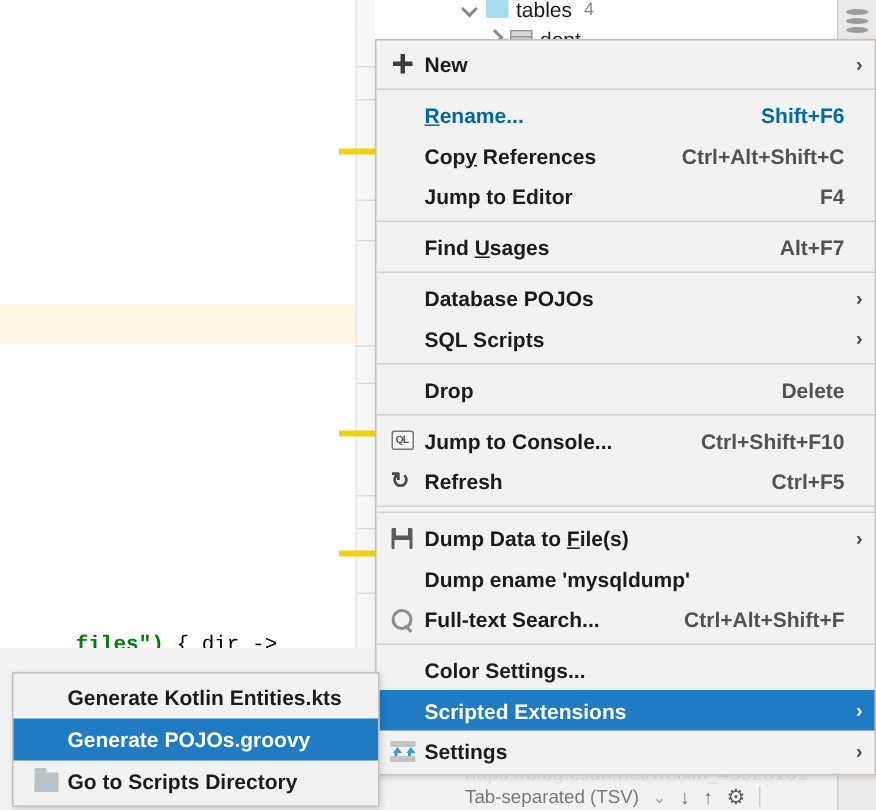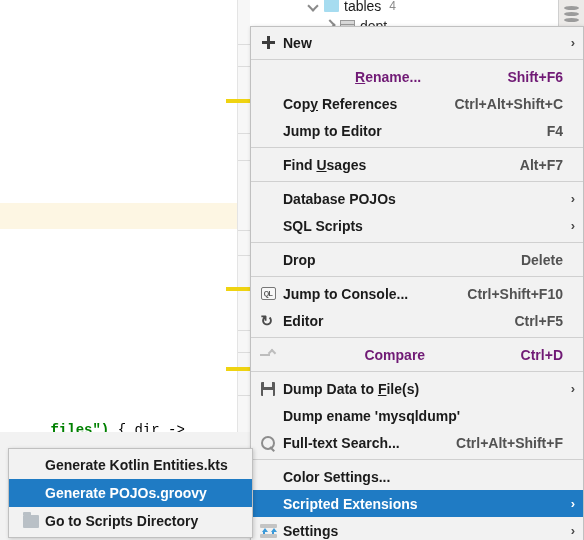--- a/index.html
+++ b/index.html
@@ -116,21 +116,21 @@
     height: 27px; padding: 0 8px 0 6px;
     white-space: nowrap;
     font-weight: bold;
   }
   .mi .ic { width: 22px; flex:none; display:flex; align-items:center; justify-content:center; }
   .mi .lb { flex: 1 1 auto; padding-left: 4px; }
   .mi .ac { color:#525252; font-size: 14px; padding-left:14px; }
   .mi .arr {
     width: 12px; flex:none; text-align:right; color:#4a4a4a; font-size:13px;
   }
-  .mi.disabled .lb, .mi.disabled .ac { color:#701a75;text-align:center; }
+  .mi.disabled .lb, .mi.disabled .ac { color:#0369a1; }
   .mi.sel { background:#1f7bc4; }
   .mi.sel .lb, .mi.sel .ac, .mi.sel .arr { color:#ffffff; }
   .sep { height: 1px; background:#d0d0d0; margin: 3px 0; }
   .u { text-decoration: underline; }
 
   
   .ico-plus { position:relative; width:13px; height:13px; }
   .ico-plus::before, .ico-plus::after { content:""; position:absolute; background:#3c3c3c; }
   .ico-plus::before { left:0; top:5px; width:13px; height:3px; }
   .ico-plus::after  { left:5px; top:0; width:3px; height:13px; }
@@ -338,36 +338,25 @@
           <span class="ico-ql">QL</span>
         </span>
         <span class="lb">Jump to Console...</span>
         <span class="ac">Ctrl+Shift+F10</span>
         <span class="arr"></span>
       </div>
       <div class="mi">
         <span class="ic">
           <span class="ico-refresh">↻</span>
         </span>
-        <span class="lb">Editor</span>
+        <span class="lb">Refresh</span>
         <span class="ac">Ctrl+F5</span>
         <span class="arr"></span>
       </div>
       <div class="sep"></div>
-      <div class="mi disabled">
-        <span class="ic">
-          <span class="ico-compare">
-            <span class="ln"></span>
-            <span class="hd"></span>
-          </span>
-        </span>
-        <span class="lb">Compare</span>
-        <span class="ac">Ctrl+D</span>
-        <span class="arr"></span>
-      </div>
       <div class="sep"></div>
       <div class="mi">
         <span class="ic">
           <span class="ico-save"></span>
         </span>
         <span class="lb">Dump Data to <span class="u">F</span>ile(s)</span>
         <span class="ac"></span>
         <span class="arr">›</span>
       </div>
       <div class="mi">

